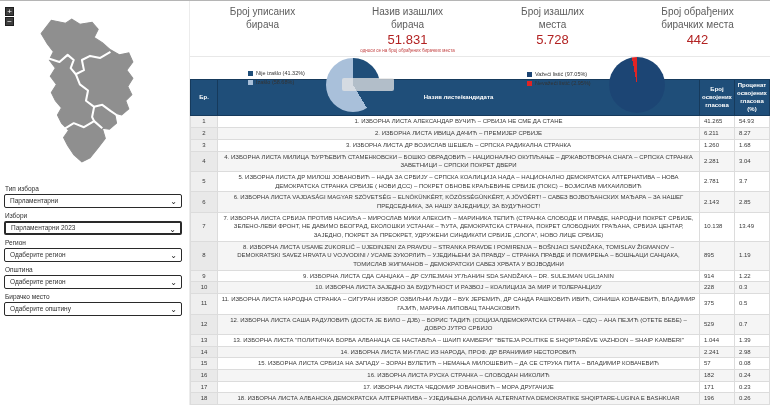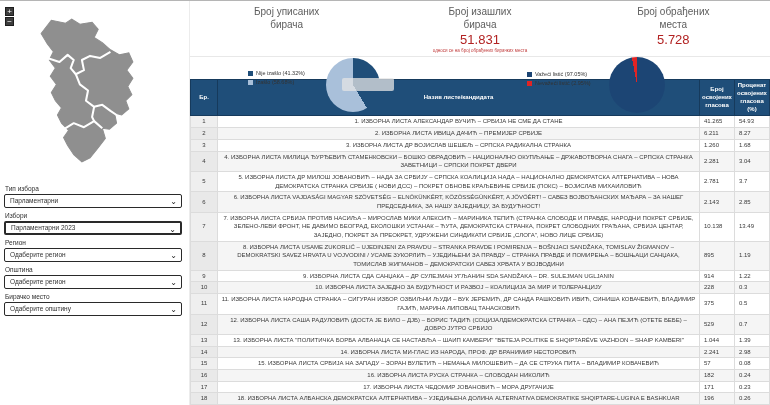--- a/index.html
+++ b/index.html
@@ -123,27 +123,32 @@
   </div>
 
   <div class="right">
 
     <div class="stats">
       <div class="stat">
         <div class="stat-label">Број уписаних бирача</div>
         <div class="stat-note"></div>
       </div>
       <div class="stat">
-        <div class="stat-label">Број изашлих бирача</div>
+        <div class="stat-label">Назив изашлих бирача</div>
         <div class="stat-value">51.831</div>
         <div class="stat-note">односи се на број обрађених бирачких места</div>
       </div>
       <div class="stat">
-        <div class="stat-label">Број обрађених места</div>
+        <div class="stat-label">Број изашлих места</div>
         <div class="stat-value">5.728</div>
+        <div class="stat-note"></div>
+      </div>
+      <div class="stat">
+        <div class="stat-label">Број обрађених бирачких места</div>
+        <div class="stat-value">442</div>
         <div class="stat-note"></div>
       </div>
     </div>
 
     <div class="charts">
       <div class="legend legend-1">
         <div class="legend-item">
           <span class="swatch" style="background: rgb(31, 78, 121);"></span>
           <span class="legend-text">Nije izašlo (41.32%)</span>
         </div>

